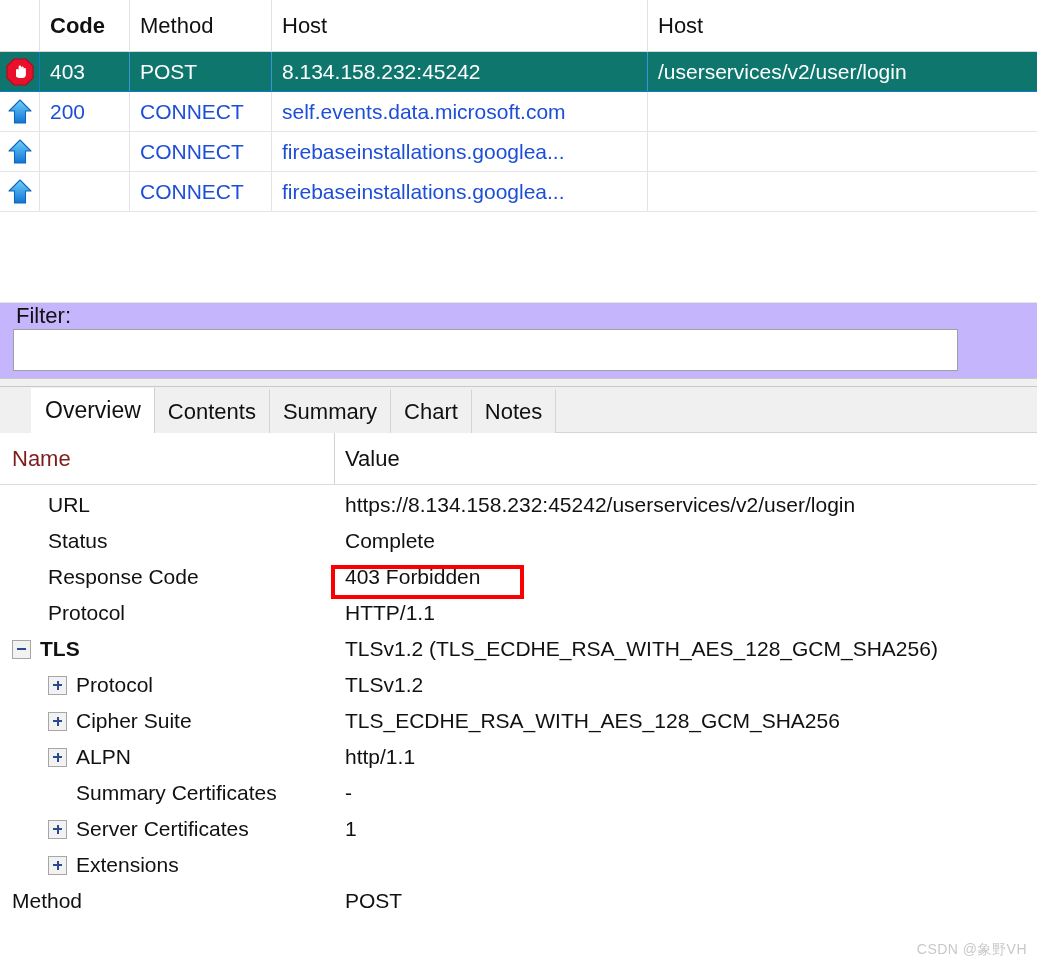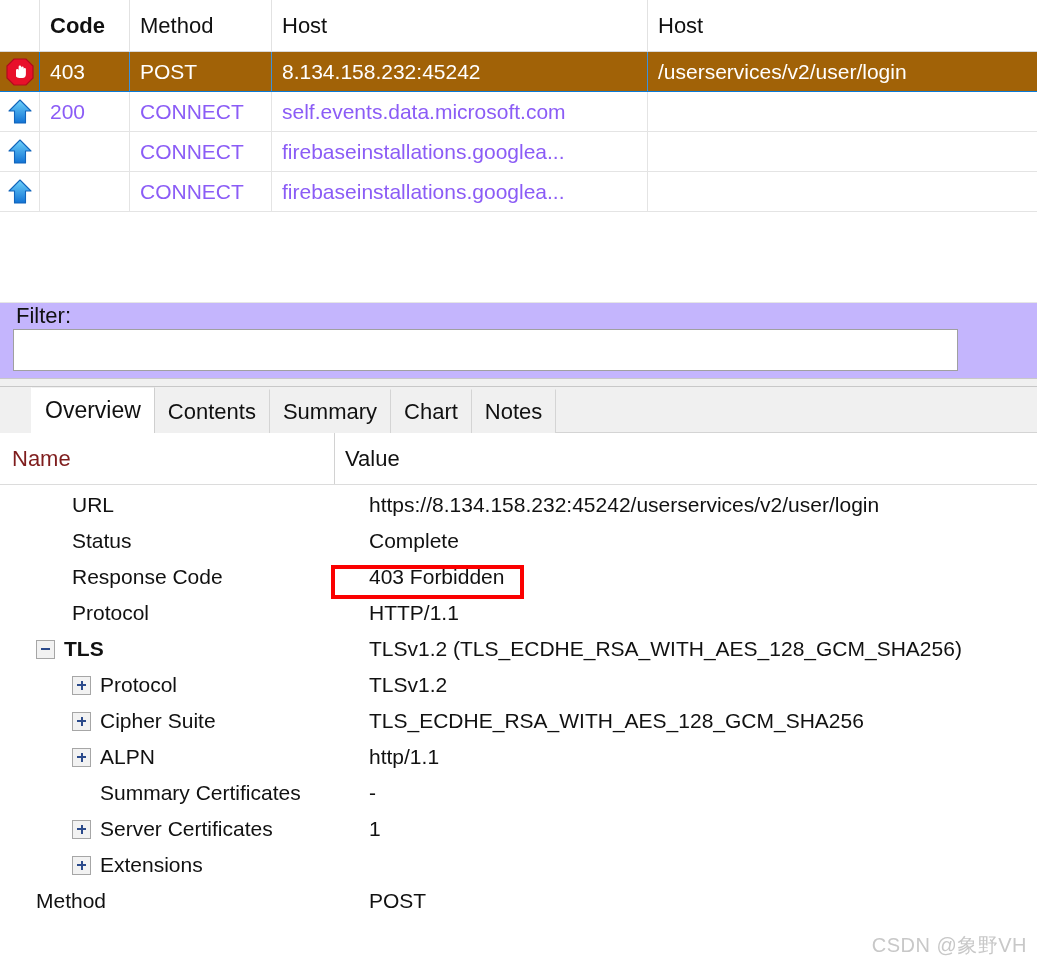--- a/index.html
+++ b/index.html
@@ -44,26 +44,26 @@
   .gh-cell.c-method{ width: 142px; }
   .gh-cell.c-host  { width: 376px; }
   .gh-cell.c-path  { width: 389px; border-right: none; }
 
   .grid-row {
     display: flex;
     height: 40px;
     border-bottom: 1px solid #e4e4e4;
     background: #ffffff;
   }
-  .grid-row.selected { background: #a16207; border-bottom-color: #0a7ad6; }
+  .grid-row.selected { background: #0f766e; border-bottom-color: #0a7ad6; }
   .gr-cell {
     display: flex; align-items: center;
     padding-left: 10px;
     font-size: 21px;
-    color: #8b5cf6;
+    color: #1d4ed8;
     border-right: 1px solid #e4e4e4;
     height: 39px;
     white-space: nowrap;
     overflow: hidden;
   }
   .grid-row.selected .gr-cell { color: #ffffff; border-right-color: #3b92dd; }
   .gr-cell.c-icon  { width: 40px; padding-left: 0; justify-content: center; border-right-color: #e4e4e4; }
   .grid-row.selected .gr-cell.c-icon { border-right-color: #0a7ad6; }
   .gr-cell.c-code  { width: 90px; }
   .gr-cell.c-method{ width: 142px; }
@@ -159,21 +159,20 @@
   }
   .dh-value {
     flex: 1;
     display: flex; align-items: center;
     padding-left: 10px;
     font-size: 22px; color: #111111;
   }
   .tree {
     position: relative;
     padding-top: 2px;
-    margin-left: 24px;
   }
   .tree-row {
     display: flex;
     height: 36px;
     align-items: center;
   }
   .tr-name {
     width: 335px;
     display: flex; align-items: center;
     height: 36px;
@@ -225,21 +224,21 @@
     left: 331px; top: 565px;
     width: 193px; height: 34px;
     border: 4px solid #fb0000;
     pointer-events: none;
     z-index: 6;
   }
 
   .watermark {
     position: absolute;
     right: 10px; bottom: 10px;
-    font-size: 20px;
+    font-size: 14px;
     color: #c8c8c8;
     font-family: "Liberation Sans", sans-serif;
     letter-spacing: 0.5px;
   }
 </style>
 </head>
 <body>
 
 <div id="app">
 

